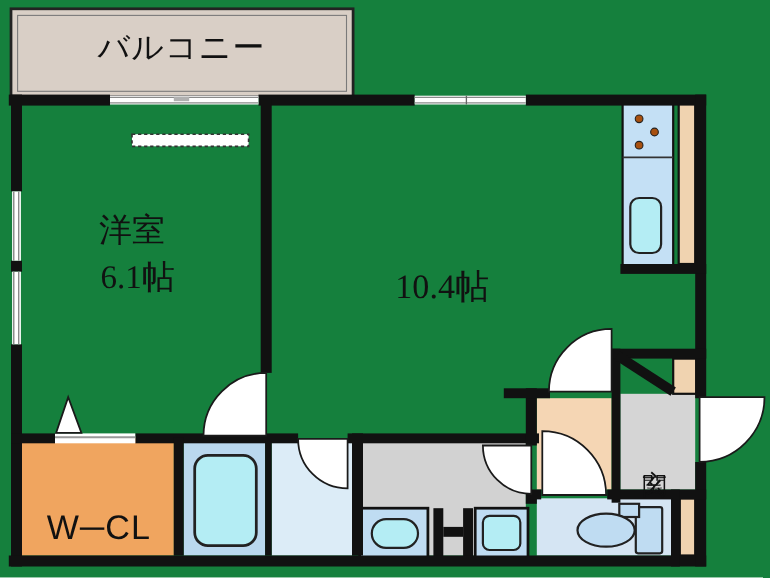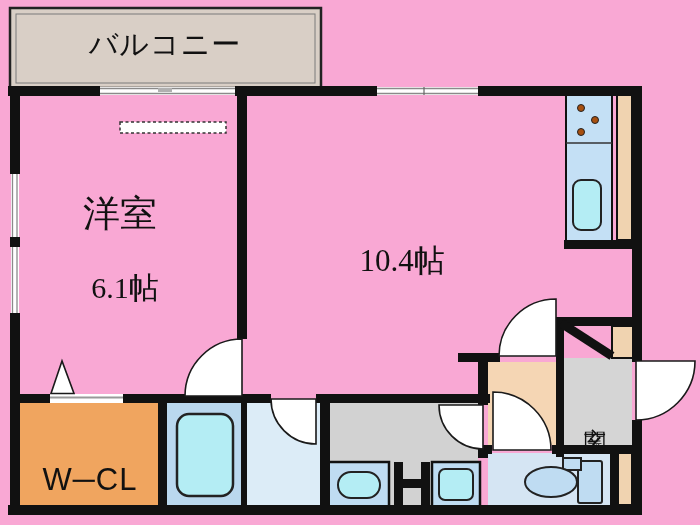--- a/index.html
+++ b/index.html
@@ -1,24 +1,24 @@
 <!DOCTYPE html>
 <html><head>
 <meta charset="utf-8">
 <style>
   html,body{margin:0;padding:0;background:#fff;}
-  #stage{position:relative;width:700px;height:525px;background:#f9a8d4;overflow:hidden;
+  #stage{position:relative;width:700px;height:525px;background:#15803d;overflow:hidden;
          font-family:"Liberation Sans",sans-serif;}
   #plan-svg{position:absolute;left:0;top:0;}
   .lbl{position:absolute;color:#111;line-height:1;text-align:center;white-space:nowrap;}
   .serif{font-family:"Liberation Serif","DejaVu Serif",serif;}
   .sans{font-family:"Liberation Sans","DejaVu Sans",sans-serif;}
   .balcony-lbl{left:55px;top:30px;width:220px;font-size:29px;letter-spacing:1px;}
-  .yo-name{left:55px;top:195px;width:130px;font-size:37px;}
-  .yo-size{left:50px;top:238px;width:150px;font-size:30px;margin-top:35px;}
+  .yo-name{left:55px;top:195px;width:130px;font-size:30px;}
+  .yo-size{left:50px;top:238px;width:150px;font-size:30px;}
   .ldk-name{left:338px;top:202px;width:168px;font-size:32px;letter-spacing:8px;}
   .ldk-size{left:318px;top:245px;width:168px;font-size:31px;}
   .wcl-lbl{left:24px;top:464px;width:132px;font-size:31px;letter-spacing:1px;}
   .genkan-lbl{left:584px;top:374px;height:80px;font-size:22px;letter-spacing:4px;
               writing-mode:vertical-rl;text-orientation:upright;}
 </style>
 </head>
 <body>
 
 <div id="stage">

